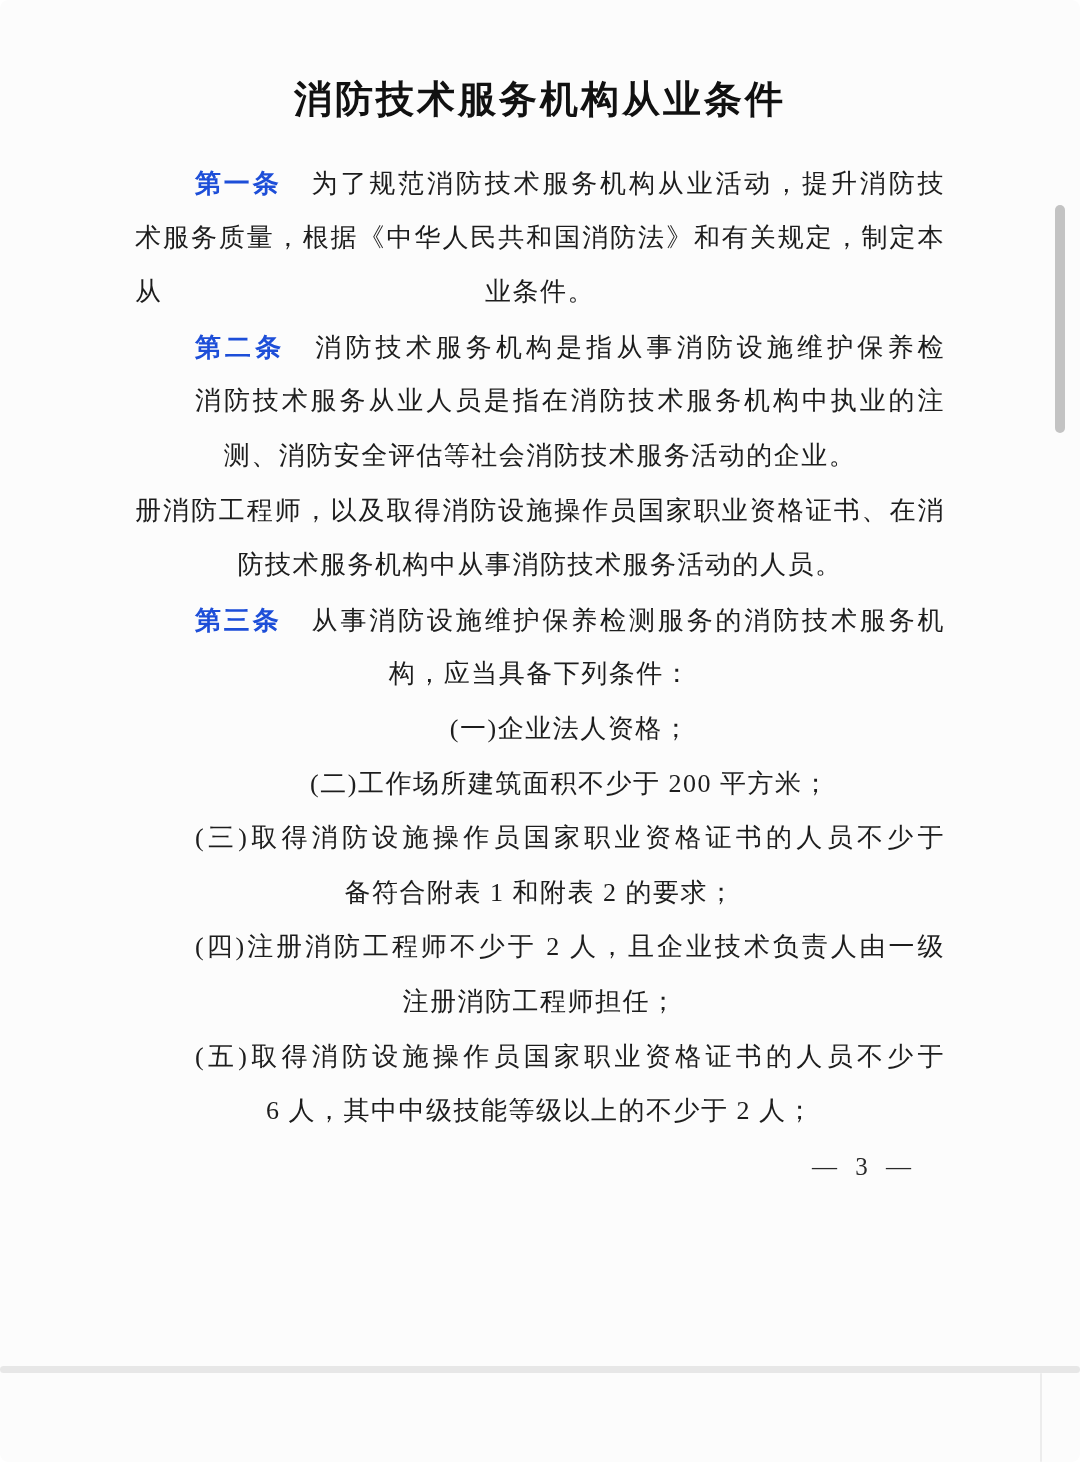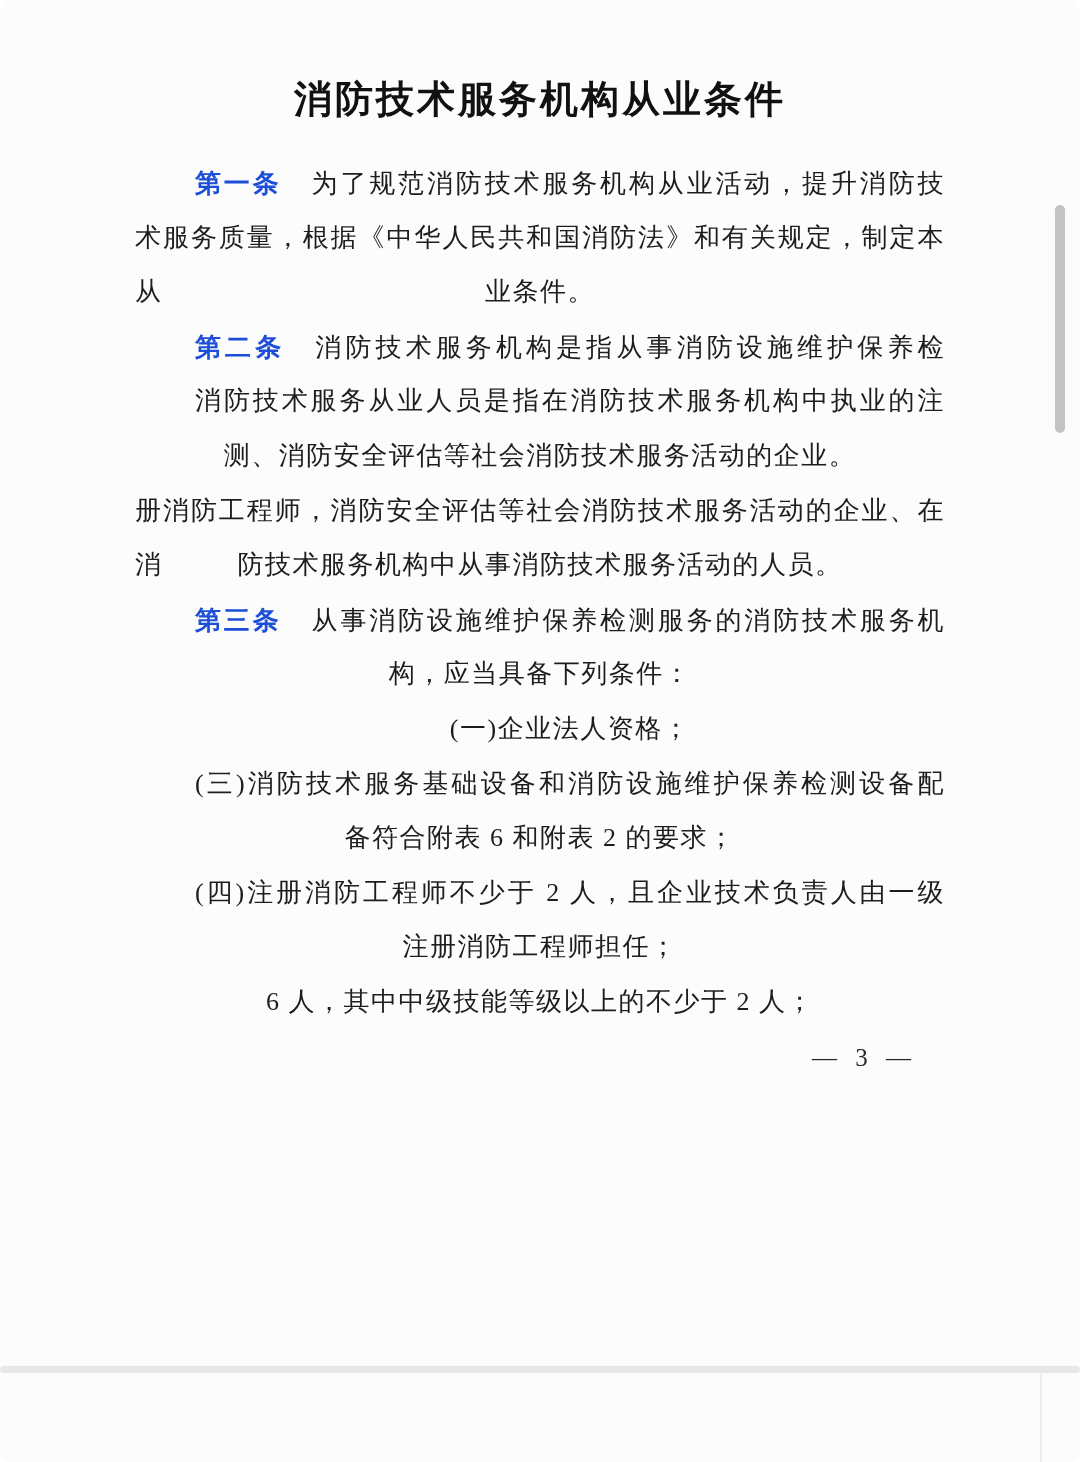--- a/index.html
+++ b/index.html
@@ -92,29 +92,31 @@
 <div class="screen">
   <div class="doc">
     <h1 class="title">消防技术服务机构从业条件</h1>
     <div class="body" id="lines">
         <div class="line j i2"><span class="b">第一条</span><span>为了规范消防技术服务机构从业活动，提升消防技</span></div>
         <div class="line j">术服务质量，根据《中华人民共和国消防法》和有关规定，制定本从</div>
         <div class="line">业条件。</div>
         <div class="line j i2"><span class="b">第二条</span><span>消防技术服务机构是指从事消防设施维护保养检</span></div>
         <div class="line j i2">消防技术服务从业人员是指在消防技术服务机构中执业的注</div>
         <div class="line">测、消防安全评估等社会消防技术服务活动的企业。</div>
-        <div class="line j">册消防工程师，消防安全评估等社会消防技术服务活动的企业、在消</div>
+        <div class="line j">册消防工程师，以及取得消防设施操作员国家职业资格证书、在消</div>
         <div class="line">防技术服务机构中从事消防技术服务活动的人员。</div>
         <div class="line j i2"><span class="b">第三条</span><span>从事消防设施维护保养检测服务的消防技术服务机</span></div>
         <div class="line">构，应当具备下列条件：</div>
         <div class="line i2">(一)企业法人资格；</div>
-        <div class="line j i2">(三)消防技术服务基础设备和消防设施维护保养检测设备配</div>
-        <div class="line">备符合附表 6 和附表 2 的要求；</div>
+        <div class="line i2">(二)工作场所建筑面积不少于 200 平方米；</div>
+        <div class="line j i2">(三)取得消防设施操作员国家职业资格证书的人员不少于</div>
+        <div class="line">备符合附表 1 和附表 2 的要求；</div>
         <div class="line j i2">(四)注册消防工程师不少于 2 人，且企业技术负责人由一级</div>
         <div class="line">注册消防工程师担任；</div>
+        <div class="line j i2">(五)取得消防设施操作员国家职业资格证书的人员不少于</div>
         <div class="line">6 人，其中中级技能等级以上的不少于 2 人；</div>
       </div>
     <div class="pageno-row">
       <span class="pageno">— 3 —</span>
     </div>
   </div>
 
   <div class="scrollbar-thumb"></div>
   <div class="bottom-separator"></div>
   <div class="bottom-vline"></div>

